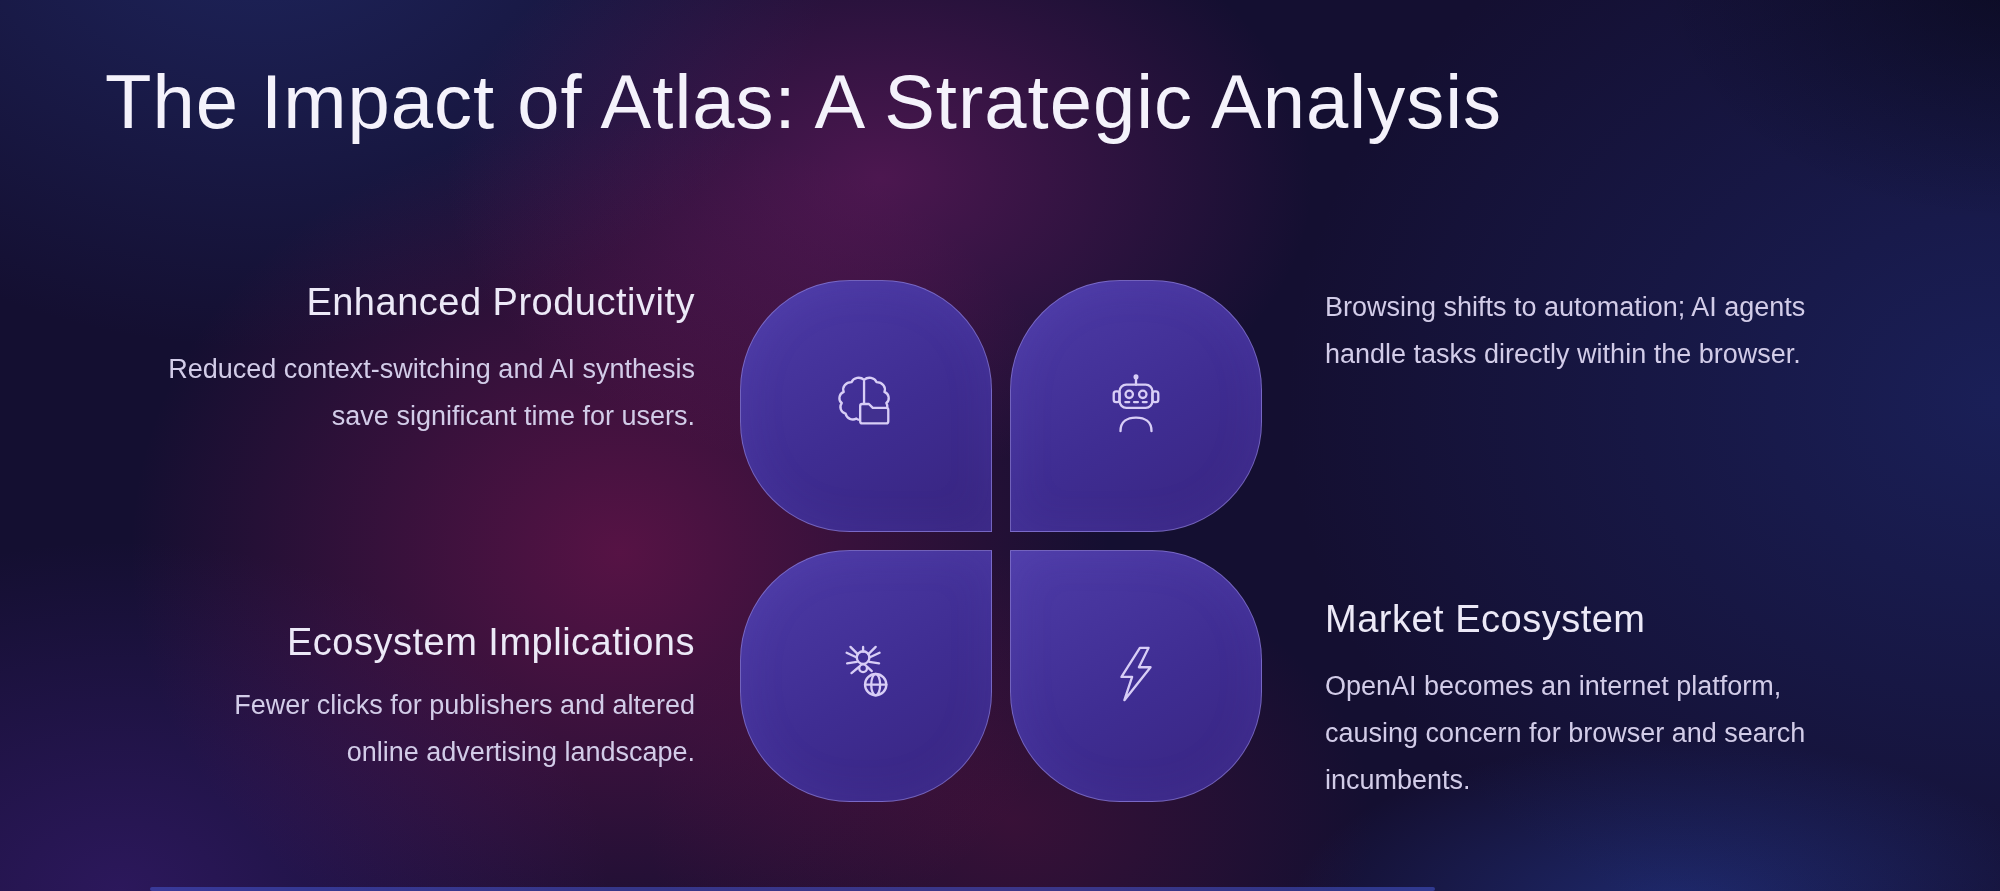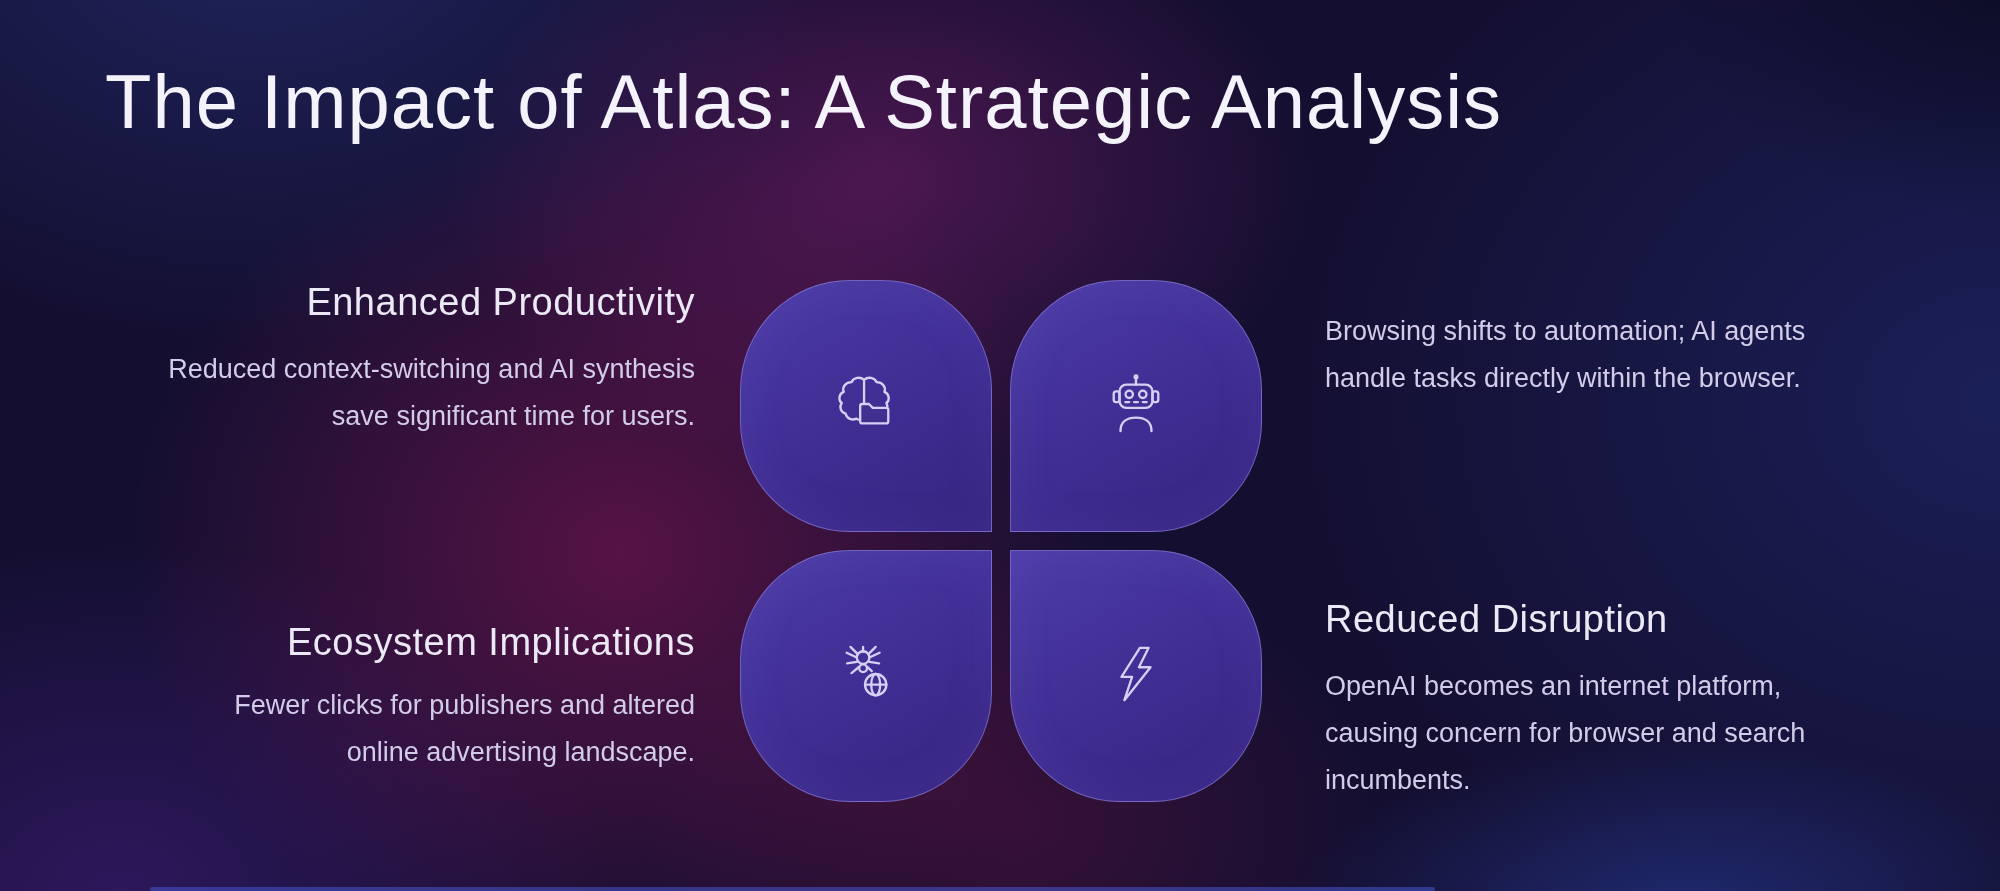--- a/index.html
+++ b/index.html
@@ -30,21 +30,21 @@
   .tblock .desc{
     margin:0;font-size:27px;font-weight:300;color:#d2cce8;line-height:1.75;white-space:pre-line;
   }
   .align-right{text-align:right;}
   .align-left{text-align:left;}
   .q-tl-text{left:105px;top:280px;width:590px;}
   .q-tl-text .desc{margin-top:20px;}
   .q-bl-text{left:105px;top:620px;width:590px;}
   .q-bl-text .desc{margin-top:16px;}
   .q-tr-text{left:1325px;top:280px;width:545px;}
-  .q-tr-text .desc{margin-top:28px;}
+  .q-tr-text .desc{margin-top:4px;}
   .q-br-text{left:1325px;top:597px;width:545px;}
   .q-br-text .desc{margin-top:20px;}
   .clover{
     position:absolute;left:740px;top:280px;width:522px;height:522px;
     display:grid;grid-template-columns:252px 252px;grid-template-rows:252px 252px;gap:18px;
   }
   .petal{
     position:relative;
     background:linear-gradient(150deg,#4e3ca8 0%,#3f2d92 55%,#37247f 100%);
     border:1.5px solid rgba(161,146,230,0.55);
@@ -80,21 +80,21 @@
     <p class="desc">Reduced context-switching and AI synthesis
 save significant time for users.</p>
   </div>
 
   <div class="tblock align-left q-tr-text">
     <p class="desc">Browsing shifts to automation; AI agents
 handle tasks directly within the browser.</p>
   </div>
 
   <div class="tblock align-left q-br-text">
-    <h2>Reduced Disruption</h2>
+    <h2>Market Ecosystem</h2>
     <p class="desc">OpenAI becomes an internet platform,
 causing concern for browser and search
 incumbents.</p>
   </div>
 
   <div class="clover">
 
     <div class="petal petal-tl">
       <span>
         <svg viewBox="0 0 64 64" fill="none" stroke="currentColor" stroke-width="2.4" stroke-linecap="round" stroke-linejoin="round">

